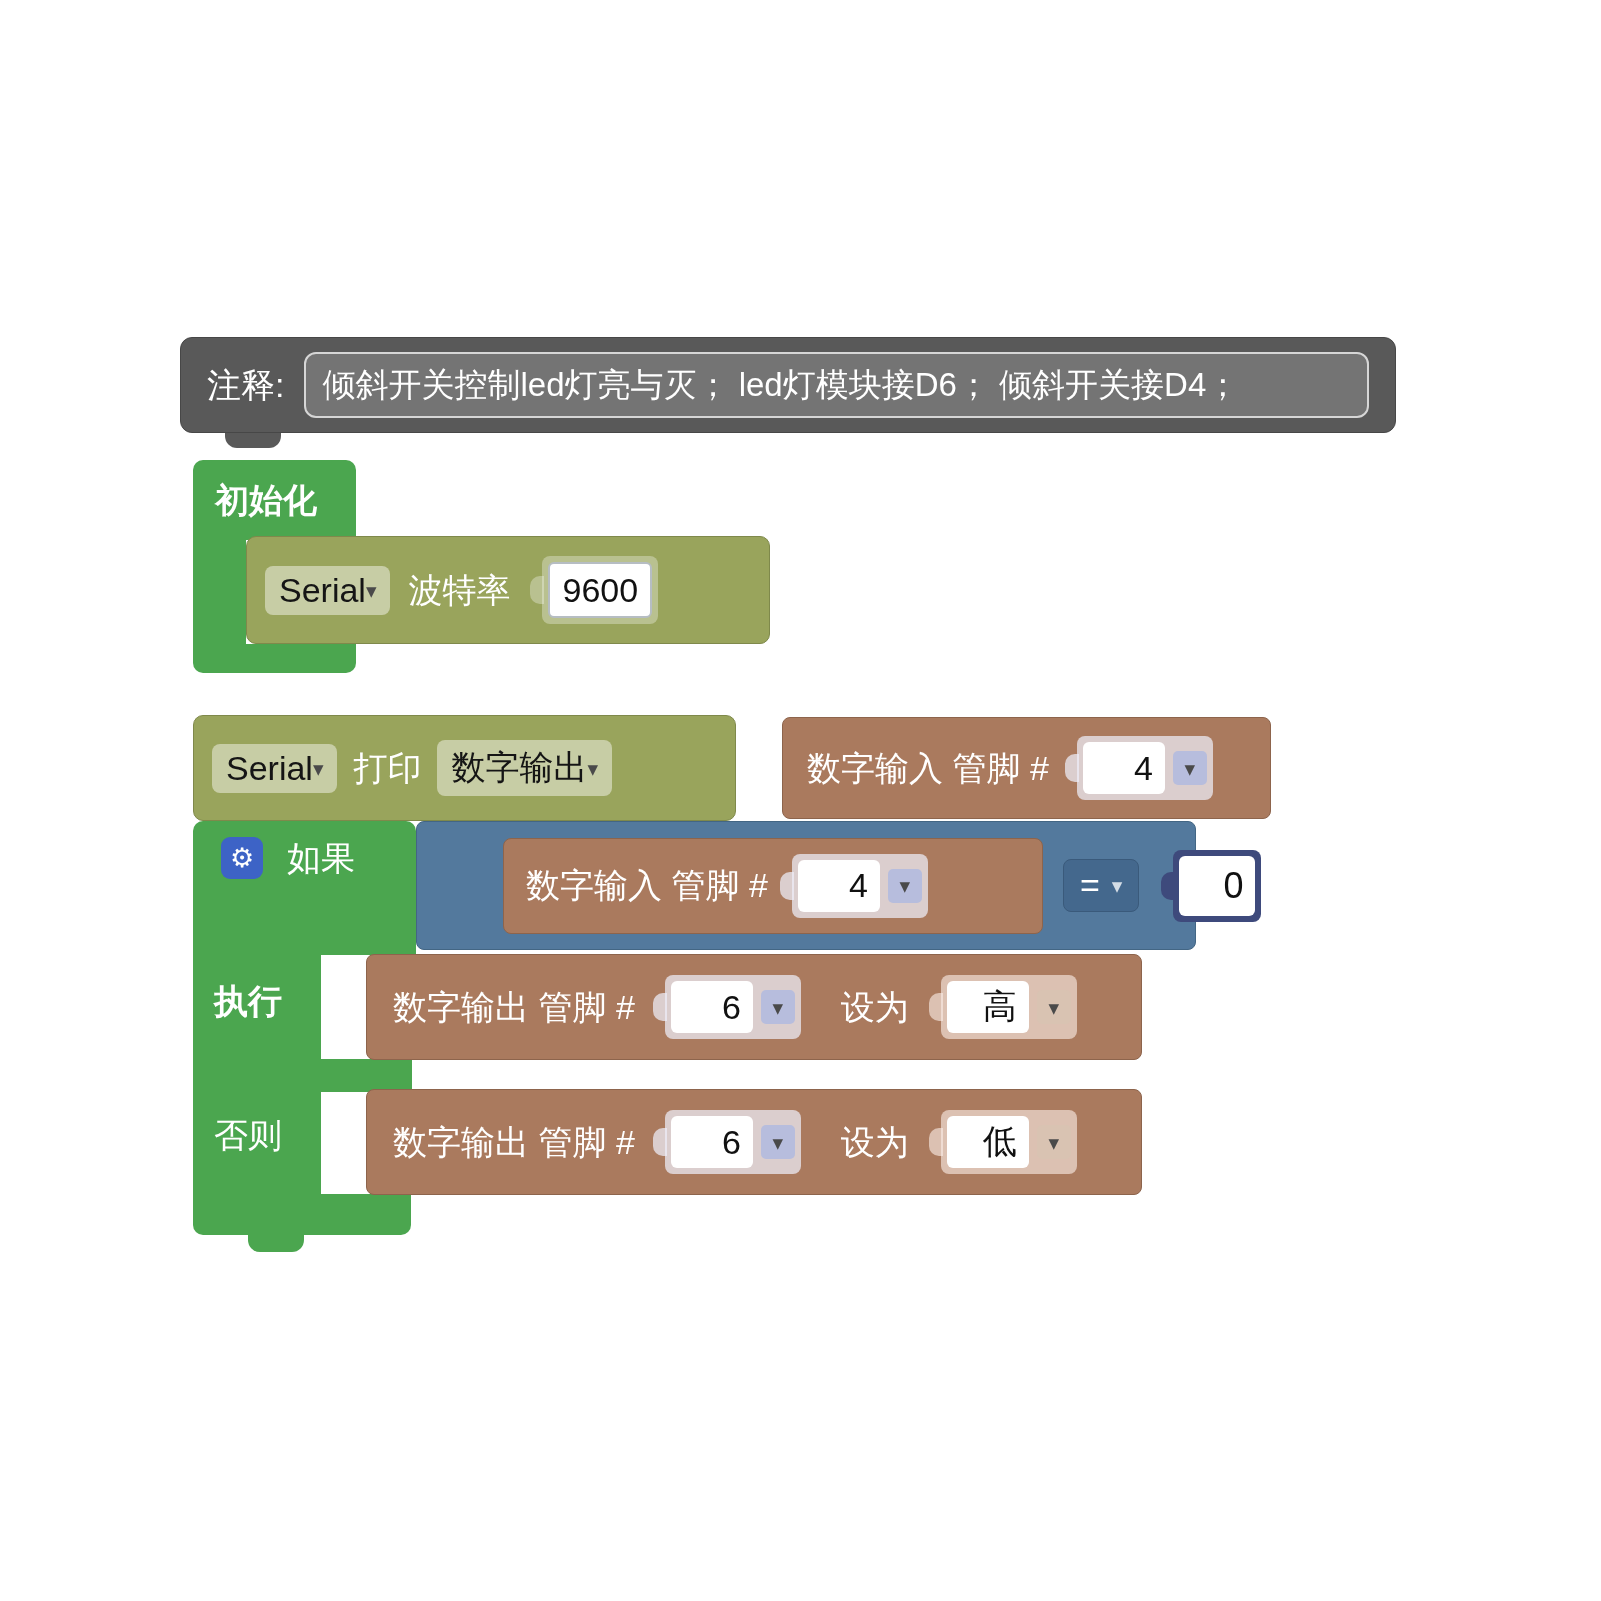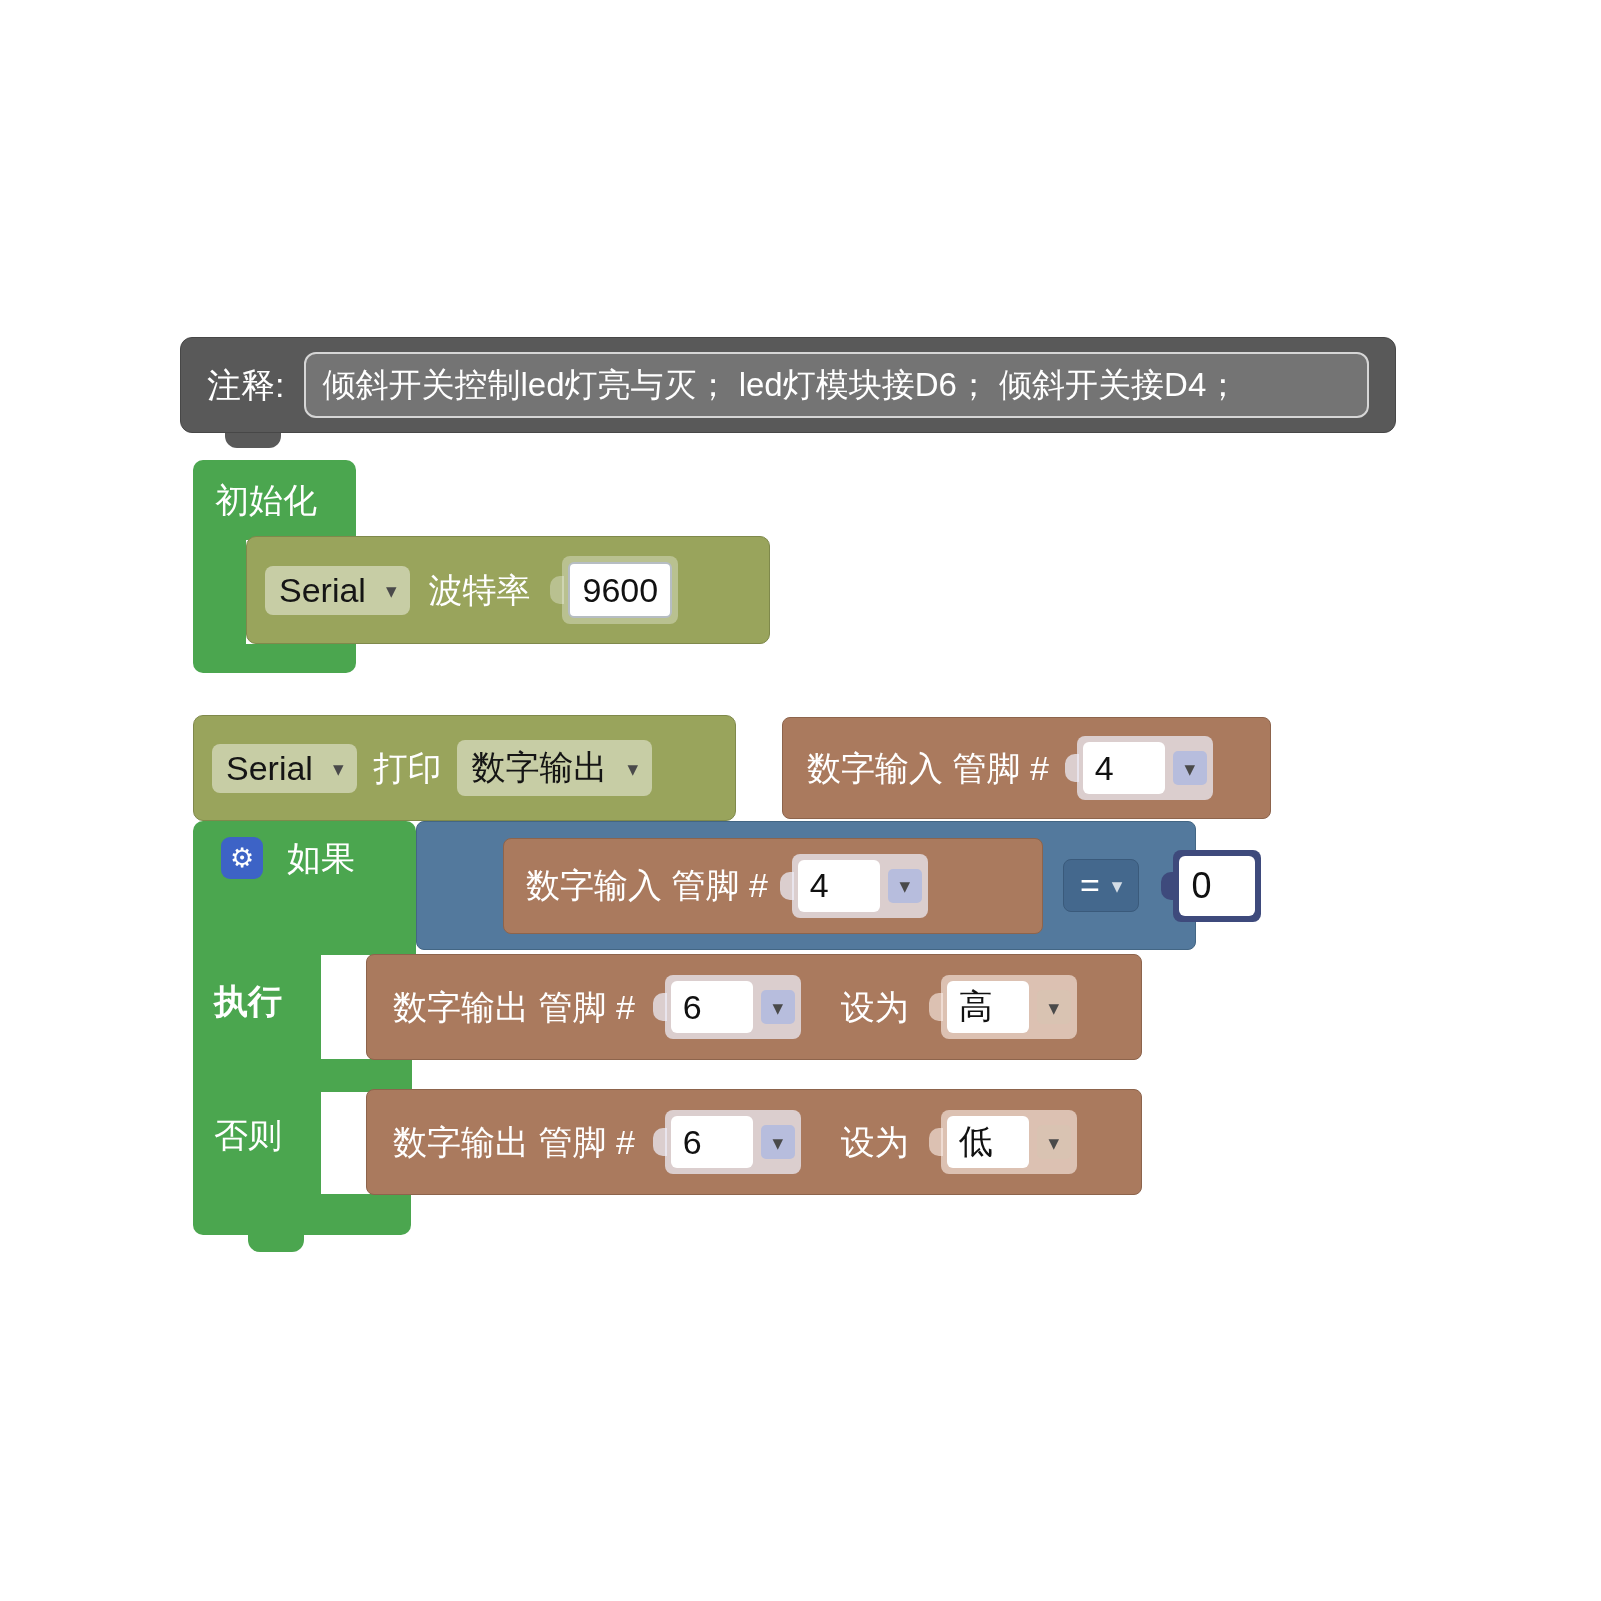--- a/index.html
+++ b/index.html
@@ -22,21 +22,21 @@
   .white-label{color:#ffffff;font-size:34px;white-space:nowrap;line-height:1.25;}
   .comment-field{
     flex:1;height:62px;background:#747474;border:2px solid #d6d6d6;border-radius:12px;
     color:#ffffff;font-size:33px;display:flex;align-items:center;padding:0 16px;
     white-space:nowrap;overflow:hidden;
   }
 
   
   .dd-light{
     background:rgba(255,255,255,0.45);border-radius:8px;padding:5px 14px;
-    display:flex;align-items:center;gap:20px;color:#151515;font-size:34px;white-space:nowrap;
+    display:flex;align-items:center;gap:0;color:#151515;font-size:34px;white-space:nowrap;
   }
   .arrow{font-size:21px;color:#4a4a4a;line-height:1;}
   .arrow-lite{font-size:21px;color:#d4dde6;line-height:1;}
 
   
   .dd-dark{
     background:#44688d;border:1px solid #3a5a7b;border-radius:8px;padding:6px 16px;
     display:flex;align-items:center;gap:12px;color:#ffffff;font-size:34px;
   }
 
@@ -46,21 +46,21 @@
     content:"";position:absolute;left:-12px;top:50%;transform:translateY(-50%);
     width:14px;height:28px;background:inherit;border-radius:10px 0 0 10px;
   }
   .sf-olive{background:rgba(255,255,255,0.32);}
   .sf-lav{background:rgba(238,239,250,0.72);}
   .sf-pink{background:rgba(250,238,230,0.62);}
   .sf-navy{background:#3e4a7c;}
 
   .value-field{
     background:#ffffff;border-radius:6px;min-width:58px;height:52px;padding:0 12px;
-    font-size:34px;color:#111;display:flex;align-items:center;justify-content:flex-start;white-space:nowrap;
+    font-size:34px;color:#111;display:flex;align-items:center;justify-content:flex-end;white-space:nowrap;
   }
   .vf-bordered{border:2px solid #b6bdc3;}
   .dd-btn{
     width:34px;height:34px;border-radius:5px;display:flex;align-items:center;justify-content:center;
     margin-left:8px;flex:0 0 auto;
   }
   .btn-lav{background:#b7bddd;}
   .btn-tan{background:#d9c3b2;}
 
   .gear-btn{
@@ -74,21 +74,21 @@
 <div class="canvas">
 
   <div class="abs gray-tab" style="left:225px;top:426px;width:56px;height:22px;"></div>
   <div class="abs gray-block row" style="left:180px;top:337px;width:1216px;height:96px;padding:0 26px;gap:20px;">
     <span class="white-label">注释:</span>
     <div class="comment-field">
       <span>倾斜开关控制led灯亮与灭； led灯模块接D6； 倾斜开关接D4；</span>
     </div>
   </div>
 
-  <div class="abs green row" style="left:193px;top:460px;width:163px;height:80px;border-radius:10px 10px 0 0;padding-left:22px;">
+  <div class="abs green row" style="left:193px;top:460px;width:163px;height:80px;border-radius:10px 10px 0 0;padding-left:22px;font-weight:bold;">
     <span class="white-label">初始化</span>
   </div>
   <div class="abs green" style="left:193px;top:538px;width:53px;height:108px;"></div>
   <div class="abs green" style="left:193px;top:644px;width:163px;height:29px;border-radius:0 0 10px 10px;"></div>
 
   <div class="abs olive-block row" style="left:246px;top:536px;width:524px;height:108px;padding:0 18px;gap:18px;">
     <div class="dd-light">
       <span>Serial</span>
       <span class="arrow">▾</span>
     </div>

